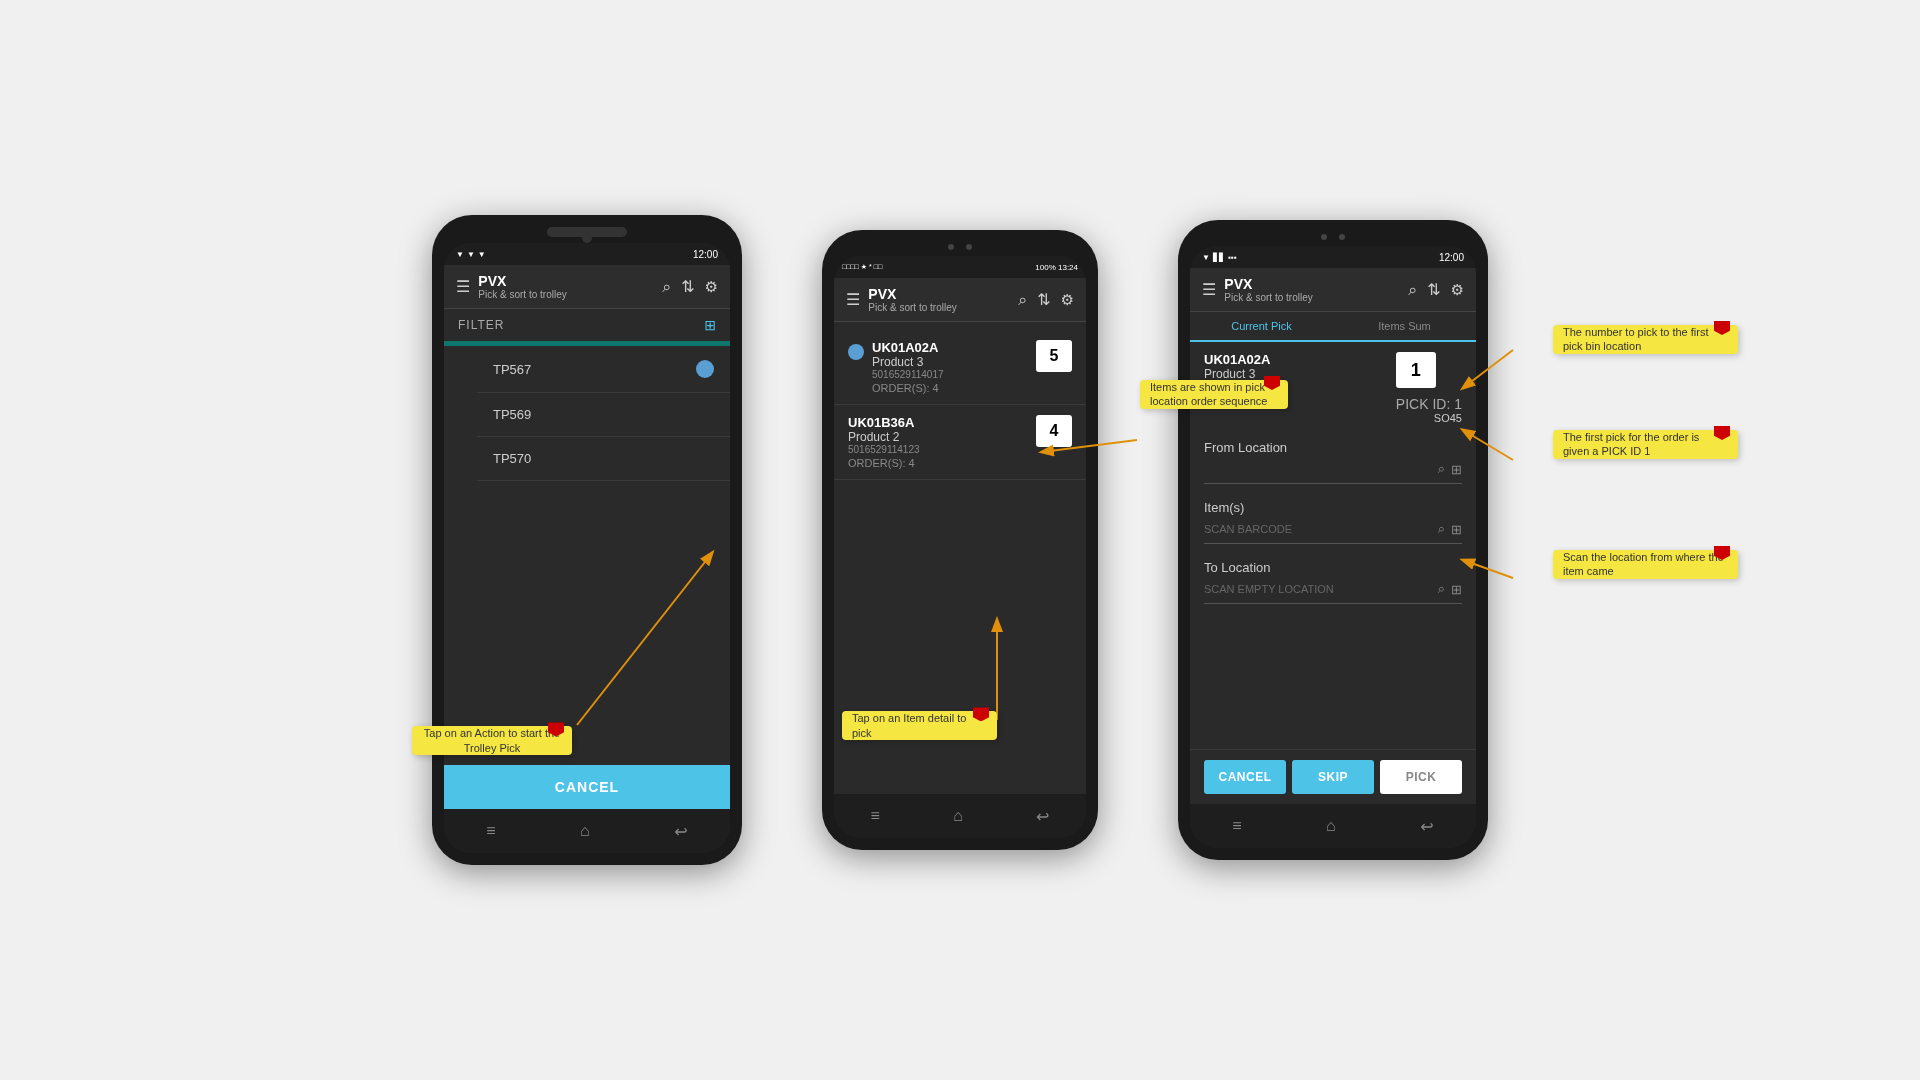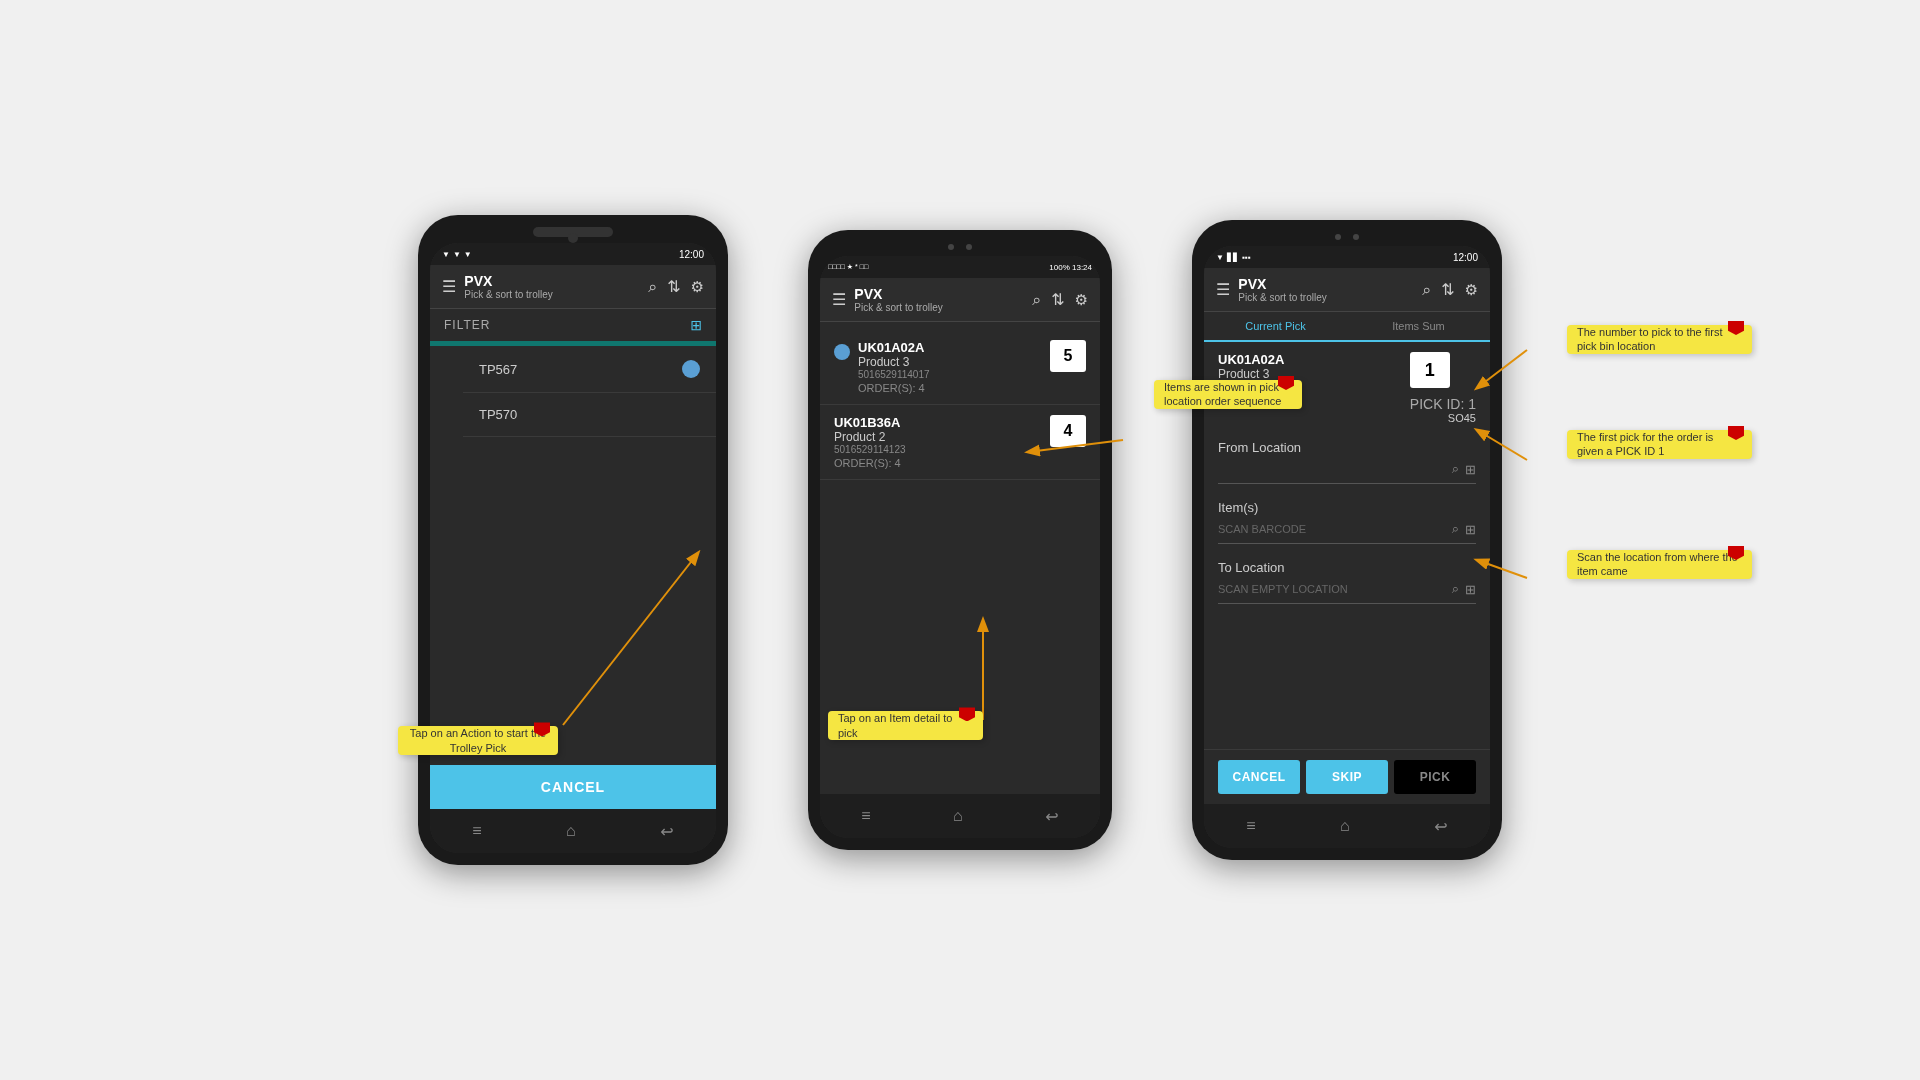--- a/index.html
+++ b/index.html
@@ -19,21 +19,21 @@
       background: #1a1a1a;
       border-radius: 40px;
       padding: 12px;
       box-shadow: 0 8px 32px rgba(0,0,0,0.4);
       position: relative;
       display: flex;
       flex-direction: column;
     }
 
     .phone-1 { width: 310px; height: 650px; }
-    .phone-2 { width: 304px; height: 620px; }
+    .phone-2 { width: 276px; height: 620px; }
     .phone-3 { width: 310px; height: 640px; }
 
     .phone-notch {
       width: 80px;
       height: 10px;
       background: #333;
       border-radius: 5px;
       margin: 0 auto 6px;
     }
 
@@ -381,21 +381,21 @@
       border-radius: 3px;
       font-size: 12px;
       font-weight: bold;
       letter-spacing: 0.5px;
       cursor: pointer;
       text-align: center;
     }
 
     .btn-cancel { background: #4dc3e8; color: #fff; }
     .btn-skip { background: #4dc3e8; color: #fff; }
-    .btn-pick { background: #000000; color: #888; }
+    .btn-pick { background: #ffffff; color: #888; }
 
     
     .callout {
       position: absolute;
       background: #f5e642;
       color: #333;
       font-size: 11px;
       padding: 0 10px;
       border-radius: 4px;
       line-height: 1.3;
@@ -466,20 +466,23 @@
 
       <div class="filter-bar">
         <span class="filter-label">FILTER</span>
         <span class="filter-grid-icon">⊞</span>
       </div>
 
       <div class="trolley-list">
         <div class="trolley-item">
           <span class="trolley-item-label">TP567</span>
           <div class="trolley-dot"></div>
+        </div>
+        <div class="trolley-item">
+          <span class="trolley-item-label">TP569</span>
         </div>
         <div class="trolley-item">
           <span class="trolley-item-label">TP570</span>
         </div>
         <div style="flex:1;"></div>
       </div>
 
       <button class="cancel-btn">CANCEL</button>
 
       <div class="bottom-nav">

